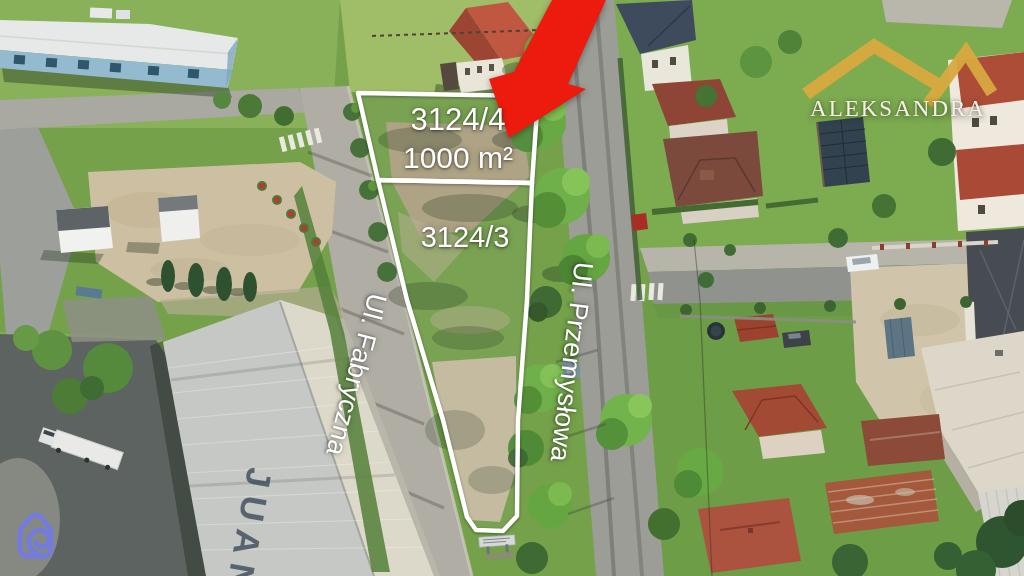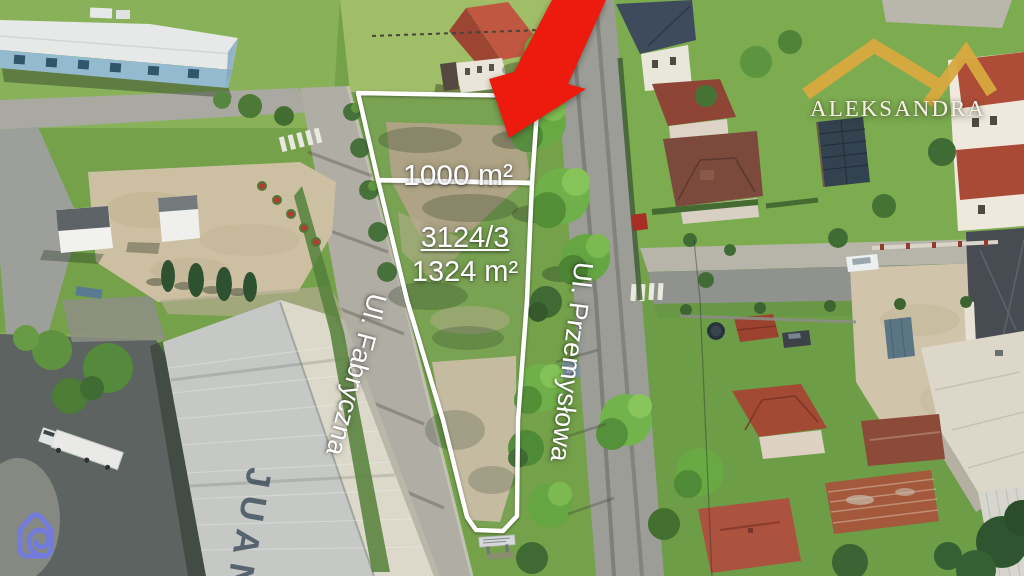--- a/index.html
+++ b/index.html
@@ -394,23 +394,23 @@
     <path d="M806,94 L874,46 L940,86" stroke="#d9a93f" stroke-width="13"></path>
     <path d="M928,104 L966,52 L992,93" stroke="#d9a93f" stroke-width="12"></path>
   </g>
 
   <g opacity=".95" fill="none" stroke="#737ce2" stroke-width="5" stroke-linecap="round" stroke-linejoin="round">
     <path d="M20,547 L20,534 C20,531 21,528 23,526 L31,517 C34,514 38,514 41,517 L48,526 C50,528 51,531 51,534 L51,549 C51,553 48,556 44,556 L27,556 C23,556 20,553 20,549 Z" stroke="#737ce2"></path>
     <path d="M45,556 C36,556 29,550 29,542 C29,535 34,530 40,530 C45,530 49,534 49,539 C49,544 45,547 41,547 C38,547 36,545 36,542" stroke="#737ce2"></path>
   </g>
 </svg>
 
-<div class="lbl center" style="left:385px;top:141px;width:146px;font-size:30px;margin-top:17px;">1000 m²</div>
-<div class="lbl center" style="left:392px;top:221px;width:146px;font-size:29px;text-decoration:underline;">3124/3</div>
-<div class="lbl center" style="left:392px;top:255px;width:146px;font-size:29px;">1324 m²</div>
+<div class="lbl center" style="left:385px;top:102px;width:146px;font-size:31px;">3124/4</div>
+<div class="lbl center" style="left:385px;top:141px;width:146px;font-size:30px;">1000 m²</div>
+<div class="lbl center" style="left:392px;top:221px;width:146px;font-size:29px;">3124/3</div>
 
 <div class="lbl street" style="left:362px;top:294px;font-size:27px;transform:rotate(15deg);transform-origin:50% 0;">Ul. Fabryczna</div>
 <div class="lbl street" style="left:568px;top:262px;font-size:27px;transform:rotate(7deg);transform-origin:50% 0;">Ul. Przemysłowa</div>
 
 <div class="lbl center brand-name" style="left:798px;top:96px;width:200px;font-size:23px;">ALEKSANDRA</div>
 
 <div class="lbl roof-shadow-text" style="left:240px;top:468px;font-size:35px;letter-spacing:9px;transform:rotate(10deg);transform-origin:50% 0;">JUAN</div>
 
 </div>
 

